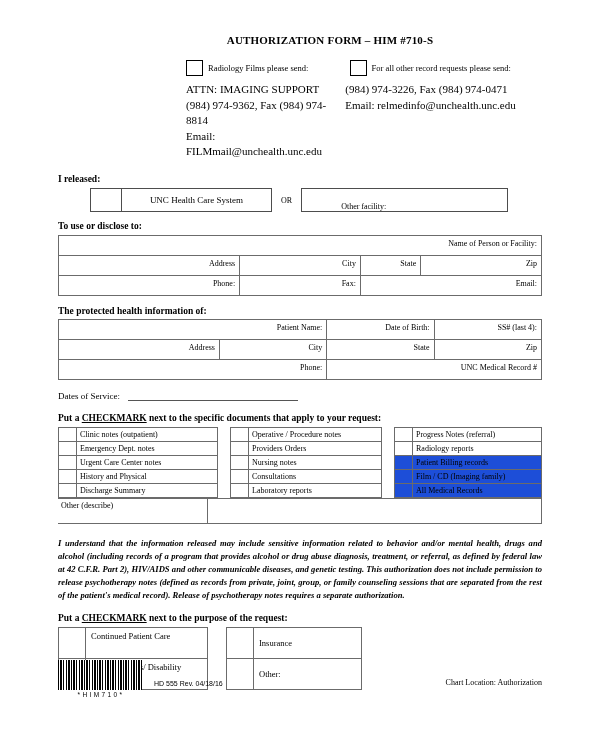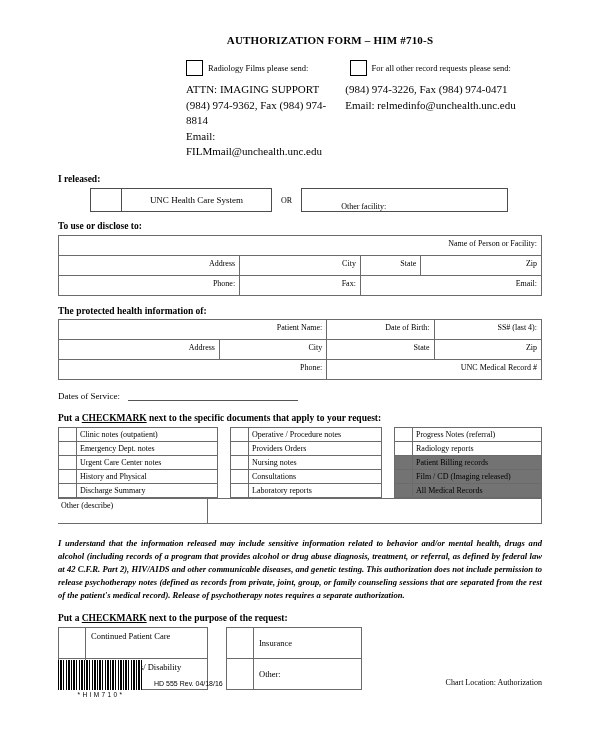--- a/index.html
+++ b/index.html
@@ -177,21 +177,21 @@
   }
   .doc-tbl td {
     border: 1px solid #6b6b6b;
     height: 13px;
     font-size: 8px;
     line-height: 12px;
     padding: 0 3px;
     vertical-align: middle;
   }
   .doc-tbl td.tick { width: 17px; padding: 0; }
-  .shaded { background: #737373; }
+  .shaded { background: #1d4ed8; }
 
   .other-tbl {
     width: 100%;
     border-collapse: collapse;
     table-layout: fixed;
     margin-top: 0;
   }
   .other-tbl td {
     border: 1px solid #6b6b6b;
     font-size: 8px;
@@ -438,21 +438,21 @@
           <tr>
                 <td class="tick"></td>
                 <td>Radiology reports</td>
               </tr>
           <tr>
                 <td class="tick shaded"></td>
                 <td class="shaded">Patient Billing records</td>
               </tr>
           <tr>
                 <td class="tick shaded"></td>
-                <td class="shaded">Film / CD (Imaging released)</td>
+                <td class="shaded">Film / CD (Imaging family)</td>
               </tr>
           <tr>
                 <td class="tick shaded"></td>
                 <td class="shaded">All Medical Records</td>
               </tr>
         </tbody>
           </table>
       </div>
     </div>
 

